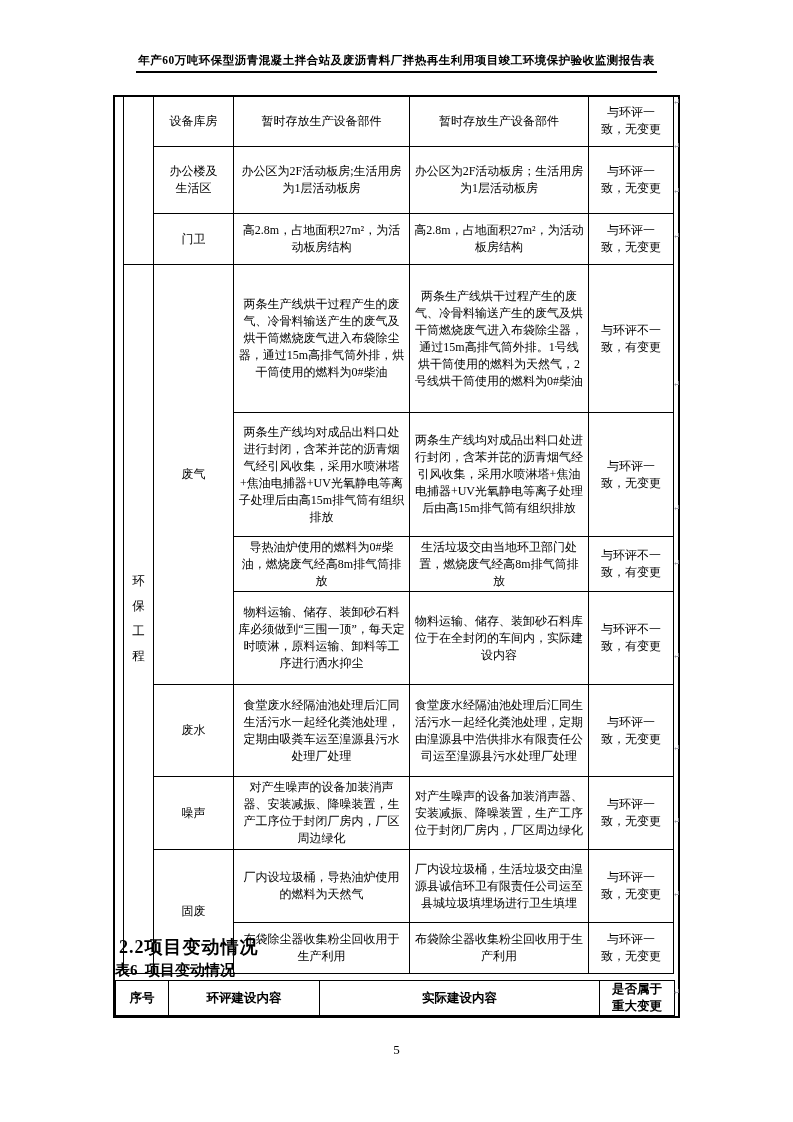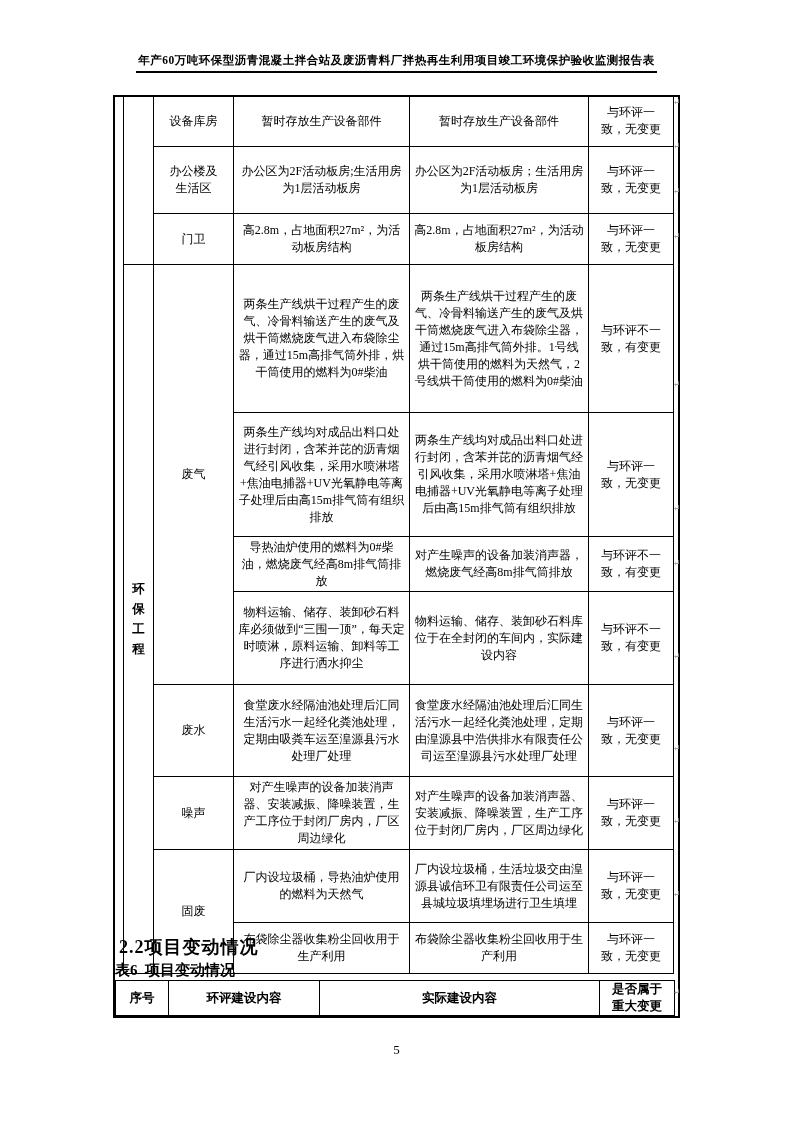--- a/index.html
+++ b/index.html
@@ -20,21 +20,21 @@
   td { border:1px solid #000; text-align:center; vertical-align:middle;
        font-size:12px; line-height:17px; padding:1px 4px; overflow:hidden; }
 
   .maintbl { position:absolute; left:8px; top:-2px; width:550px; }
   .maintbl .c2 { padding:16px 11px; }
   .maintbl .st { padding:8px 10px; }
   .hr0 td{height:45px} .hr1 td{height:34px} .hr2 td{height:45px}
   .hr3 td{height:148px} .hr4 td{height:124px} .hr5 td{height:55px}
   .hr6 td{height:93px} .hr7 td{height:92px} .hr8 td{height:73px}
   .hr9 td{height:73px} .hr10 td{height:42px}
-  .vlabel { width:14px; margin:8px auto; line-height:20px; font-size:12.5px; word-break:break-all;font-weight:bold; }
+  .vlabel { width:14px; margin:8px auto; line-height:25px; font-size:12.5px; word-break:break-all; }
 
   .h22 { position:absolute; left:4px; top:838px; font-size:18px; font-weight:bold; letter-spacing:1px; }
   .caption { position:absolute; left:0; right:0; top:864px; text-align:left;
              font-size:15px; font-weight:bold; white-space:pre; }
   .t6 { position:absolute; left:0; bottom:0; width:559px; }
   .t6 td { height:35px; font-size:12.5px; font-weight:bold; }
   .t6 .last { padding:0 9px; }
 
   .pmark { position:absolute; left:673px; width:14px; font-size:9px; line-height:9px;
            color:#8a8a96; text-align:left; }
@@ -88,21 +88,21 @@
           <td>两条生产线烘干过程产生的废气、冷骨料输送产生的废气及烘干筒燃烧废气进入布袋除尘器，通过15m高排气筒外排。1号线烘干筒使用的燃料为天然气，2号线烘干筒使用的燃料为0#柴油</td>
           <td class="st">与环评不一致，有变更</td>
         </tr>
         <tr class="hr4">
           <td>两条生产线均对成品出料口处进行封闭，含苯并芘的沥青烟气经引风收集，采用水喷淋塔+焦油电捕器+UV光氧静电等离子处理后由高15m排气筒有组织排放</td>
           <td>两条生产线均对成品出料口处进行封闭，含苯并芘的沥青烟气经引风收集，采用水喷淋塔+焦油电捕器+UV光氧静电等离子处理后由高15m排气筒有组织排放</td>
           <td class="st">与环评一致，无变更</td>
         </tr>
         <tr class="hr5">
           <td>导热油炉使用的燃料为0#柴油，燃烧废气经高8m排气筒排放</td>
-          <td>对产生噪声的设备加装消声器，燃烧废气经高8m排气筒排放</td>
+          <td>生活垃圾交由当地环卫部门处置，燃烧废气经高8m排气筒排放</td>
           <td class="st">与环评不一致，有变更</td>
         </tr>
         <tr class="hr6">
           <td>物料运输、储存、装卸砂石料库必须做到“三围一顶”，每天定时喷淋，原料运输、卸料等工序进行洒水抑尘</td>
           <td>物料运输、储存、装卸砂石料库位于在全封闭的车间内，实际建设内容</td>
           <td class="st">与环评不一致，有变更</td>
         </tr>
         <tr class="hr7">
           <td class="c2">废水</td>
           <td>食堂废水经隔油池处理后汇同生活污水一起经化粪池处理，定期由吸粪车运至湟源县污水处理厂处理</td>

